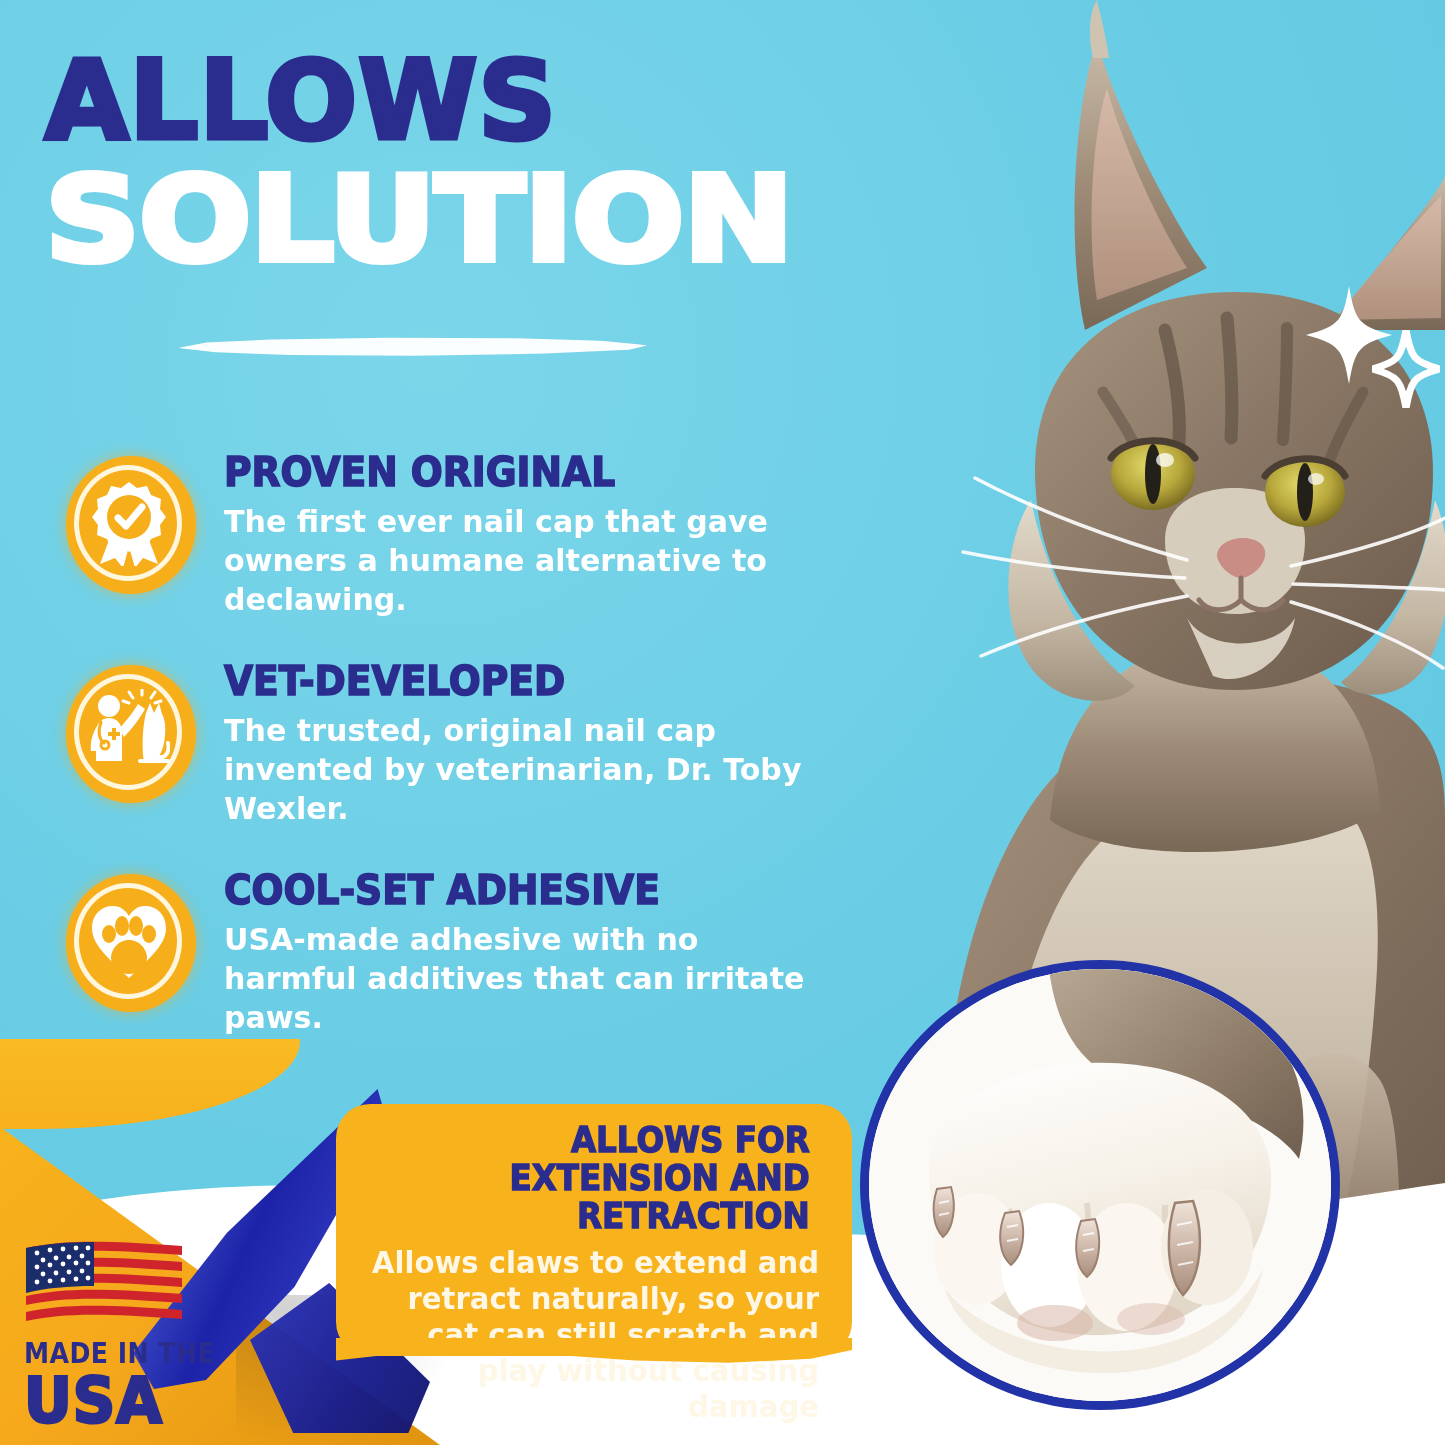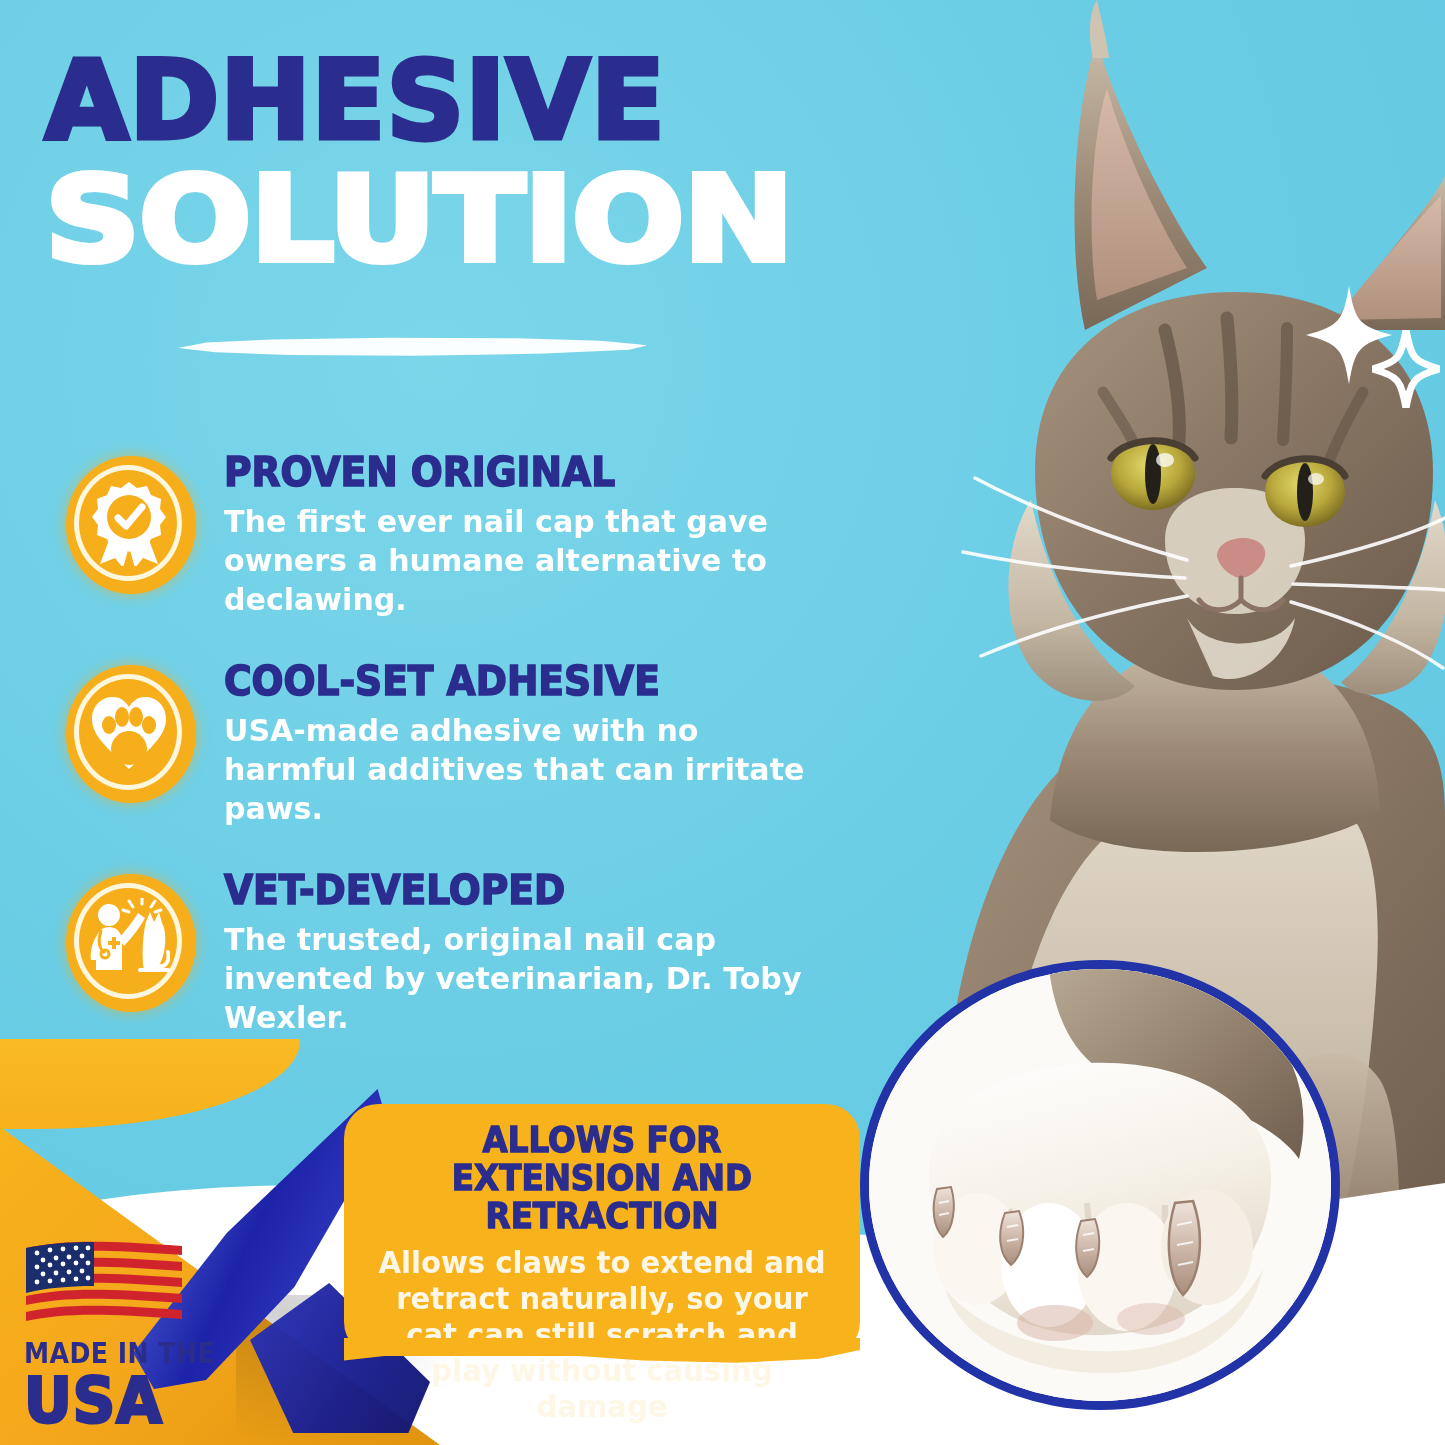--- a/index.html
+++ b/index.html
@@ -131,25 +131,25 @@
   }
   .usa-l2{
     font-family:"DejaVu Sans",sans-serif;font-weight:bold;
     font-size:62px;line-height:1.05;color:#2B2D8E;letter-spacing:1px;
     -webkit-text-stroke:3px #2B2D8E;
     transform:scaleX(0.95);transform-origin:left center;margin:0;
   }
 
   
   .callout{
-    position:absolute;left:344px;top:1104px;width:516px;height:252px;
+    position:absolute;left:336px;top:1104px;width:516px;height:252px;
     background:#F7B21C;
     border-radius:34px 34px 34px 34px;
     padding:18px 26px 0 26px;box-sizing:border-box;
-    text-align:center;
+    text-align:right;
   }
   .callout::after{
     content:"";position:absolute;left:0;bottom:-22px;width:516px;height:40px;
     background:#F7B21C;
     clip-path:polygon(0% 0%, 100% 0%, 100% 30%, 92% 52%, 76% 62%, 58% 56%,
                       40% 40%, 24% 34%, 10% 42%, 0% 56%);
   }
   .co-head{
     font-family:"DejaVu Sans",sans-serif;font-weight:bold;
     font-size:35px;line-height:1.08;color:#2B2D8E;
@@ -278,21 +278,21 @@
   </div>
 
   <svg class="sparkle" id="sparkle-a" viewBox="0 0 86 98">
     <path d="M43 0 C 49 34, 52 40, 86 49 C 52 58, 49 64, 43 98 C 37 64, 34 58, 0 49 C 34 40, 37 34, 43 0 Z" fill="#FFFFFF"></path>
   </svg>
   <svg class="sparkle" id="sparkle-b" viewBox="0 0 68 78">
     <path d="M34 0 C 39 27, 41 32, 68 39 C 41 46, 39 51, 34 78 C 29 51, 27 46, 0 39 C 27 32, 29 27, 34 0 Z" fill="none" stroke="#FFFFFF" stroke-width="7" stroke-linejoin="round"></path>
   </svg>
 
   <div class="headline">
-    <div class="hl-line1">ADHESIVE</div>
+    <div class="hl-line1">ALLOWS</div>
     <div class="hl-line2">SOLUTION</div>
   </div>
   <div class="swoosh"></div>
 
   <div class="features">
 
     <div class="feature">
       <div class="f-icon">
         <div class="ring-outer"></div>
           <div class="ring-inner"></div>
@@ -302,20 +302,60 @@
           <path d="M41 2 L 49 8 L 59 6 L 63 15 L 73 19 L 72 29 L 78 37 L 72 45
                    L 73 55 L 63 59 L 59 68 L 49 66 L 41 72 L 33 66 L 23 68 L 19 59
                    L 9 55 L 10 45 L 4 37 L 10 29 L 9 19 L 19 15 L 23 6 L 33 8 Z" fill="#FFFFFF"></path>
           <circle cx="41" cy="37" r="22" fill="#F7AE1B"></circle>
           <path d="M30 38 L 38 46 L 54 27" stroke="#FFFFFF" stroke-width="7" fill="none" stroke-linecap="round" stroke-linejoin="round"></path>
         </svg>
       </div>
       <div class="f-text">
         <div class="f-head">PROVEN ORIGINAL</div>
         <div class="f-body">The first ever nail cap that gave owners a humane alternative to declawing.</div>
+      </div>
+    </div>
+
+    <div class="feature">
+      <div class="f-icon">
+        <div class="ring-outer"></div>
+          <div class="ring-inner"></div>
+        <svg viewBox="0 0 82 86" aria-hidden="true">
+
+          <circle cx="21" cy="17" r="11" fill="#FFFFFF"></circle>
+
+          <path d="M8 44 C 8 34, 14 29, 21 29 C 28 29, 34 34, 34 44 L 34 72 L 8 72 Z" fill="#FFFFFF"></path>
+          <path d="M31 40 C 38 32, 46 22, 50 15 L 57 20 C 52 29, 44 40, 36 48 Z" fill="#FFFFFF"></path>
+
+          <path d="M10 36 C 4 44, 2 54, 3 62 L 10 62 C 10 54, 12 46, 16 41 Z" fill="#FFFFFF"></path>
+
+          <path d="M13 33 C 10 42, 11 50, 16 54" stroke="#F7AE1B" stroke-width="3" fill="none" stroke-linecap="round"></path>
+          <circle cx="17" cy="56" r="4" fill="none" stroke="#F7AE1B" stroke-width="3"></circle>
+
+          <rect x="24" y="39" width="4" height="12" fill="#F7AE1B"></rect>
+          <rect x="20" y="43" width="12" height="4" fill="#F7AE1B"></rect>
+
+          <g stroke="#FFFFFF" stroke-width="3" stroke-linecap="round">
+            <path d="M54 6 L 54 0"></path>
+              <path d="M45 9 L 41 3"></path>
+              <path d="M63 9 L 67 3"></path>
+            <path d="M41 14 L 35 12"></path>
+              <path d="M67 14 L 73 12"></path>
+          </g>
+
+          <path d="M58 24 L 62 14 L 66 24 L 71 14 L 74 25
+                   C 78 32, 78 44, 76 54 C 74 64, 70 70, 66 72 L 56 72
+                   C 54 62, 54 40, 58 24 Z" fill="#FFFFFF"></path>
+          <path d="M70 68 C 78 70, 82 62, 80 54" stroke="#FFFFFF" stroke-width="4" fill="none" stroke-linecap="round"></path>
+          <rect x="50" y="70" width="32" height="4" rx="2" fill="#FFFFFF"></rect>
+        </svg>
+      </div>
+      <div class="f-text">
+        <div class="f-head">VET-DEVELOPED</div>
+        <div class="f-body">The trusted, original nail cap invented by veterinarian, Dr. Toby Wexler.</div>
       </div>
     </div>
 
     <div class="feature">
       <div class="f-icon">
         <div class="ring-outer"></div>
           <div class="ring-inner"></div>
         <svg viewBox="0 0 82 86" aria-hidden="true">
           <path d="M41 80 C 18 58, 4 46, 4 30 C 4 16, 14 8, 25 8 C 33 8, 38 13, 41 18
                    C 44 13, 49 8, 57 8 C 68 8, 78 16, 78 30 C 78 46, 64 58, 41 80 Z" fill="#FFFFFF"></path>
@@ -323,60 +363,20 @@
           <ellipse cx="34" cy="28" rx="7" ry="10" fill="#F7AE1B"></ellipse>
           <ellipse cx="48" cy="28" rx="7" ry="10" fill="#F7AE1B"></ellipse>
           <ellipse cx="61" cy="36" rx="7" ry="9" fill="#F7AE1B"></ellipse>
           <path d="M41 42 C 52 42, 59 52, 59 60 C 59 70, 50 76, 41 76
                    C 32 76, 23 70, 23 60 C 23 52, 30 42, 41 42 Z" fill="#F7AE1B"></path>
         </svg>
       </div>
       <div class="f-text">
         <div class="f-head">COOL-SET ADHESIVE</div>
         <div class="f-body">USA-made adhesive with no harmful additives that can irritate paws.</div>
-      </div>
-    </div>
-
-    <div class="feature">
-      <div class="f-icon">
-        <div class="ring-outer"></div>
-          <div class="ring-inner"></div>
-        <svg viewBox="0 0 82 86" aria-hidden="true">
-
-          <circle cx="21" cy="17" r="11" fill="#FFFFFF"></circle>
-
-          <path d="M8 44 C 8 34, 14 29, 21 29 C 28 29, 34 34, 34 44 L 34 72 L 8 72 Z" fill="#FFFFFF"></path>
-          <path d="M31 40 C 38 32, 46 22, 50 15 L 57 20 C 52 29, 44 40, 36 48 Z" fill="#FFFFFF"></path>
-
-          <path d="M10 36 C 4 44, 2 54, 3 62 L 10 62 C 10 54, 12 46, 16 41 Z" fill="#FFFFFF"></path>
-
-          <path d="M13 33 C 10 42, 11 50, 16 54" stroke="#F7AE1B" stroke-width="3" fill="none" stroke-linecap="round"></path>
-          <circle cx="17" cy="56" r="4" fill="none" stroke="#F7AE1B" stroke-width="3"></circle>
-
-          <rect x="24" y="39" width="4" height="12" fill="#F7AE1B"></rect>
-          <rect x="20" y="43" width="12" height="4" fill="#F7AE1B"></rect>
-
-          <g stroke="#FFFFFF" stroke-width="3" stroke-linecap="round">
-            <path d="M54 6 L 54 0"></path>
-              <path d="M45 9 L 41 3"></path>
-              <path d="M63 9 L 67 3"></path>
-            <path d="M41 14 L 35 12"></path>
-              <path d="M67 14 L 73 12"></path>
-          </g>
-
-          <path d="M58 24 L 62 14 L 66 24 L 71 14 L 74 25
-                   C 78 32, 78 44, 76 54 C 74 64, 70 70, 66 72 L 56 72
-                   C 54 62, 54 40, 58 24 Z" fill="#FFFFFF"></path>
-          <path d="M70 68 C 78 70, 82 62, 80 54" stroke="#FFFFFF" stroke-width="4" fill="none" stroke-linecap="round"></path>
-          <rect x="50" y="70" width="32" height="4" rx="2" fill="#FFFFFF"></rect>
-        </svg>
-      </div>
-      <div class="f-text">
-        <div class="f-head">VET-DEVELOPED</div>
-        <div class="f-body">The trusted, original nail cap invented by veterinarian, Dr. Toby Wexler.</div>
       </div>
     </div>
   </div>
 
   <svg class="white-bottom-top" viewBox="0 0 1445 90" preserveAspectRatio="none">
     <path d="M0 90 L0 56 C 120 22, 300 10, 470 30 C 640 50, 820 78, 1000 70
              C 1180 62, 1320 36, 1445 18 L1445 90 Z" fill="#FFFFFF"></path>
   </svg>
   <div class="white-bottom"></div>
 

